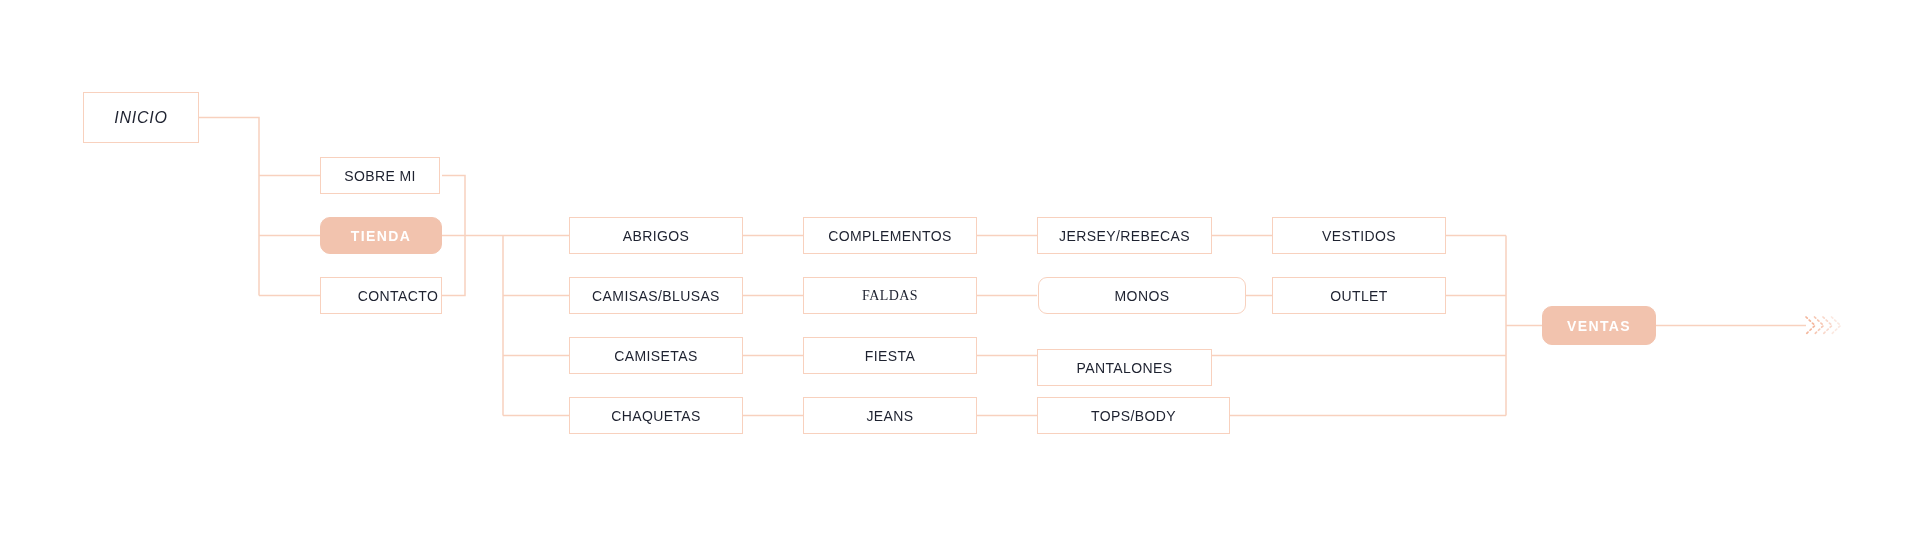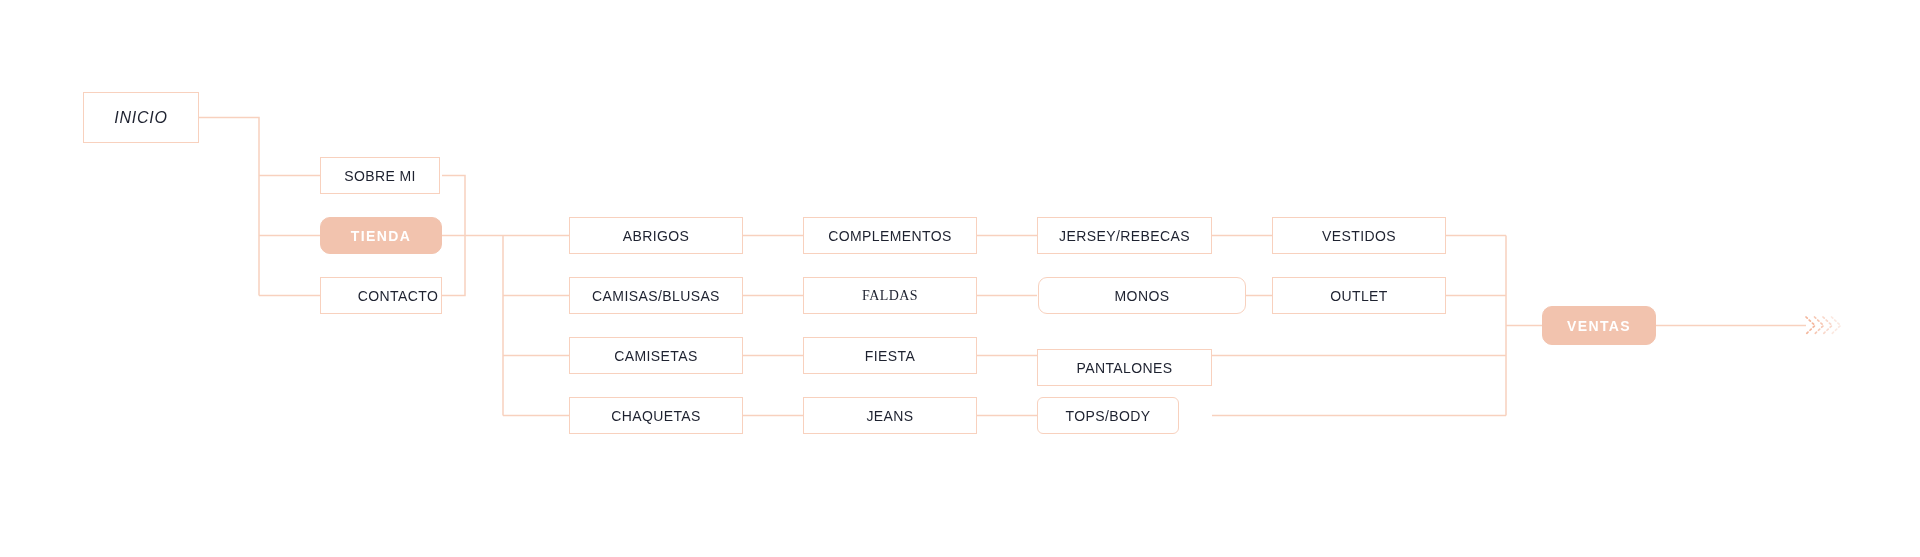--- a/index.html
+++ b/index.html
@@ -91,20 +91,20 @@
   <div class="node" style="left:569px;top:397px;width:174px;height:37px;">CHAQUETAS</div>
 
   <div class="node" style="left:803px;top:217px;width:174px;height:37px;">COMPLEMENTOS</div>
   <div class="node" style="left:803px;top:277px;width:174px;height:37px;font-family:Liberation Serif, serif;">FALDAS</div>
   <div class="node" style="left:803px;top:337px;width:174px;height:37px;">FIESTA</div>
   <div class="node" style="left:803px;top:397px;width:174px;height:37px;">JEANS</div>
 
   <div class="node" style="left:1037px;top:217px;width:175px;height:37px;">JERSEY/REBECAS</div>
   <div class="node" style="left:1038px;top:277px;width:208px;height:37px;border-radius:9px;">MONOS</div>
   <div class="node" style="left:1037px;top:337px;width:175px;height:37px;margin-top:12px;">PANTALONES</div>
-  <div class="node" style="left:1037px;top:397px;width:142px;height:37px;border-radius:6px;">TOPS/BODY</div>
+  <div class="node" style="left:1037px;top:397px;width:193px;height:37px;">TOPS/BODY</div>
 
   <div class="node" style="left:1272px;top:217px;width:174px;height:37px;">VESTIDOS</div>
   <div class="node" style="left:1272px;top:277px;width:174px;height:37px;">OUTLET</div>
 
   <div class="node node--filled" style="left:1542px;top:306px;width:114px;height:39px;border-radius:10px;">VENTAS</div>
 
 </div>
 
 </body></html>

